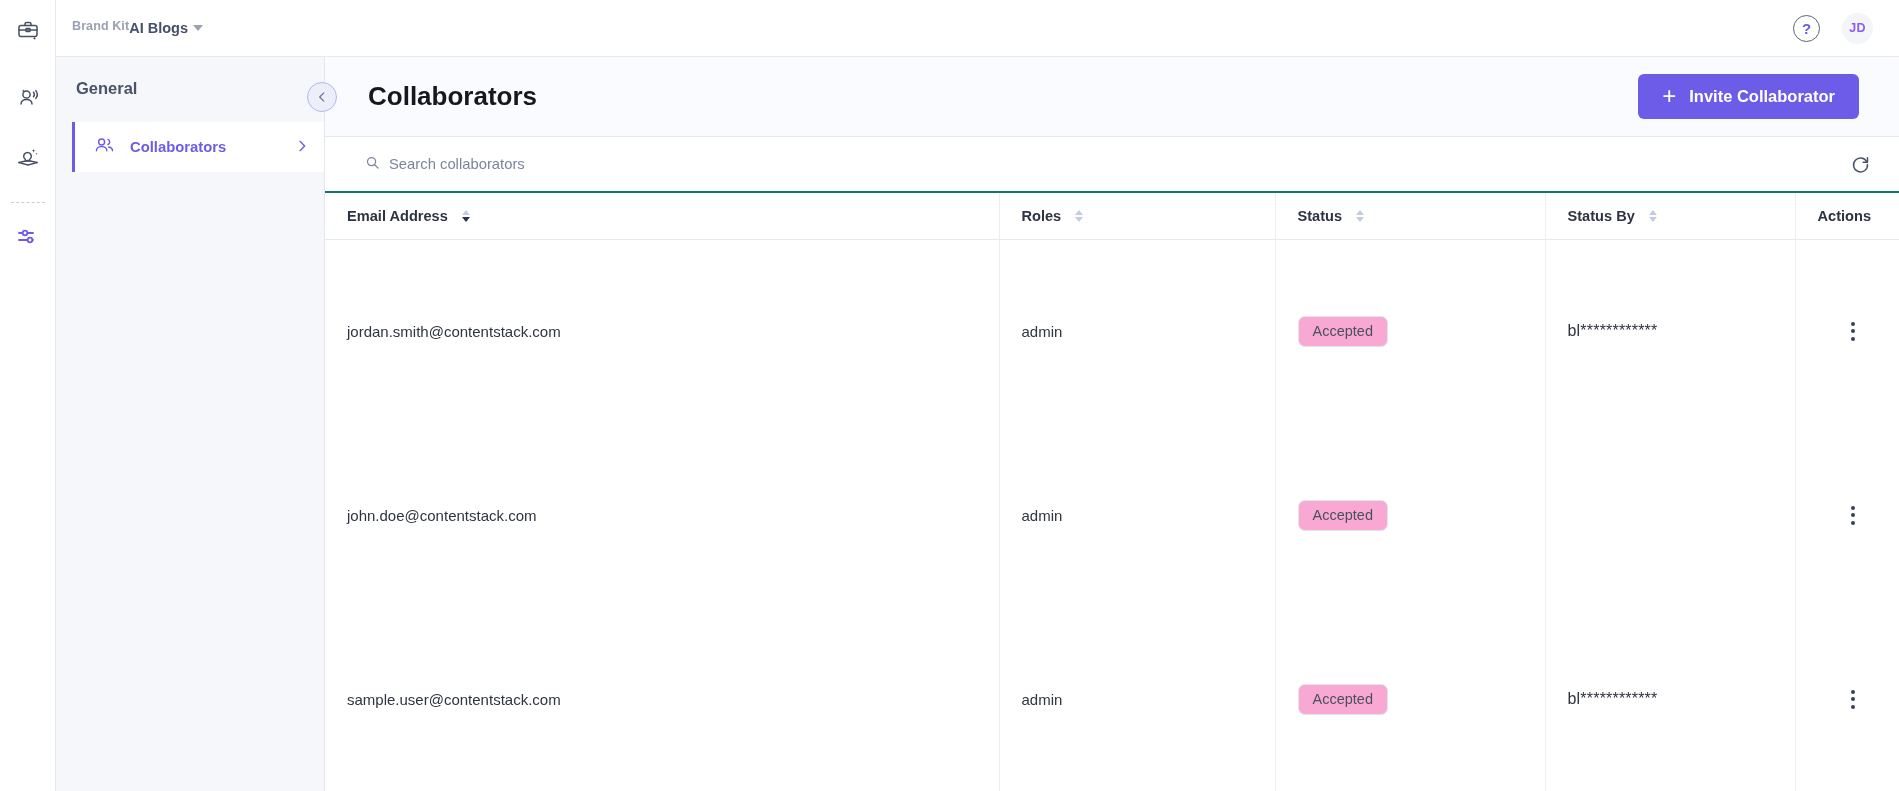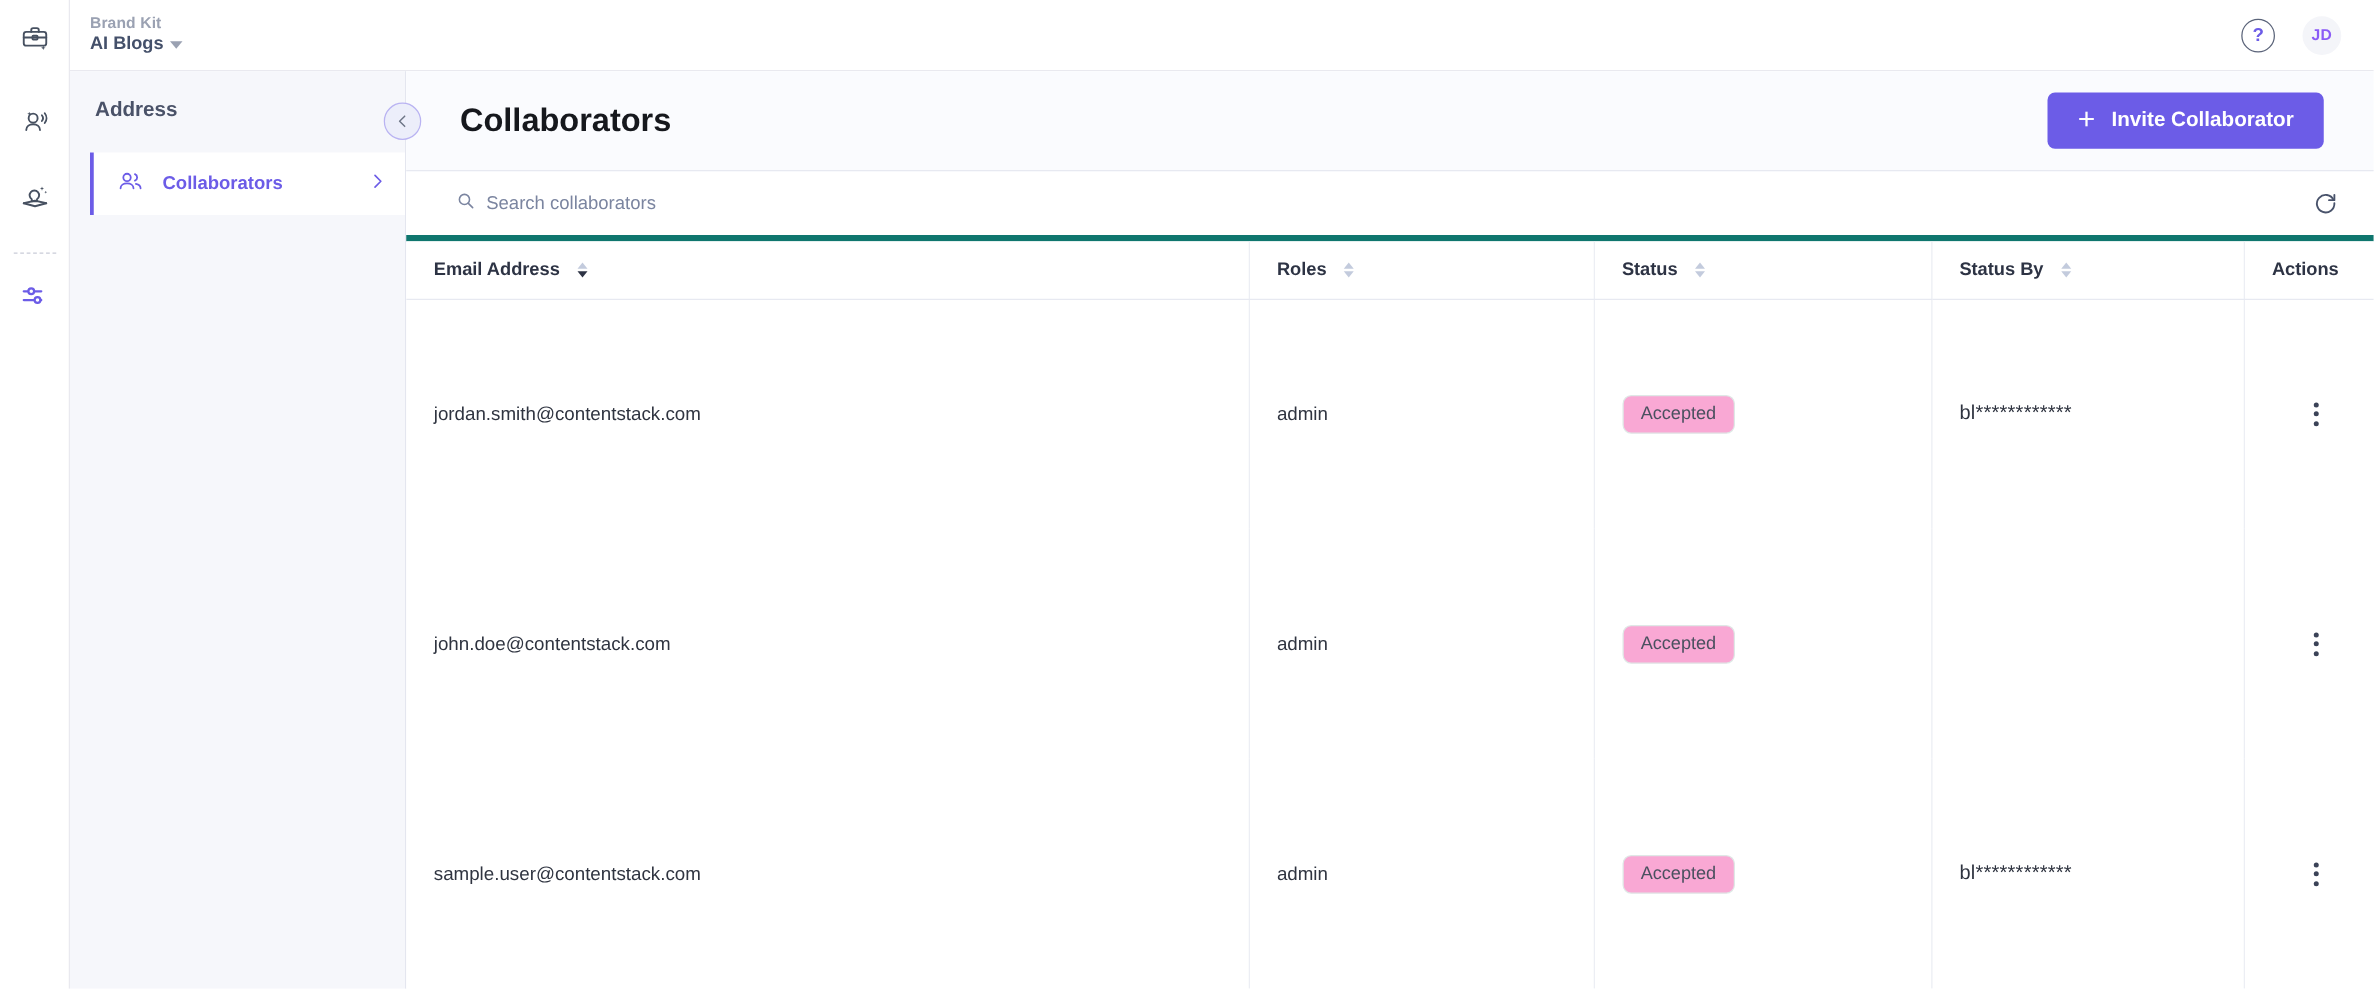--- a/index.html
+++ b/index.html
@@ -37,21 +37,21 @@
   #main { flex: 1 1 auto; display: flex; flex-direction: column; min-width: 0; }
 
   
   #topbar {
     height: 57px; flex: 0 0 57px;
     background: #ffffff;
     border-bottom: 1px solid #e9e9ef;
     display: flex; align-items: center; justify-content: space-between;
     padding: 0 26px 0 16px;
   }
-  #brand { display: flex; flex-direction: column; justify-content: center; line-height: 1.2; }
+  #brand { display: flex; justify-content: center; line-height: 1.2; }
   #brand-kit-label { font-size: 12.5px; color: #9aa1b2; font-weight: 700; letter-spacing: .1px;}
   #brand-name-row { display: flex; align-items: center; gap: 5px; margin-top: 1px; }
   #brand-name { font-size: 14.5px; color: #44506a; font-weight: 700; }
   .caret-down {
     width: 0; height: 0;
     border-left: 5px solid transparent; border-right: 5px solid transparent;
     border-top: 6px solid #9aa1b2; cursor: pointer;
   }
   #topbar-right { display: flex; align-items: center; gap: 22px; }
   .help-circle {
@@ -122,21 +122,21 @@
     height: 45px; padding: 0 24px; cursor: pointer;
     font-family: "Liberation Sans", sans-serif;
   }
   .plus-glyph { font-size: 24px; font-weight: 300; line-height: 1; margin-top: -2px; }
 
   
   #search-row {
     height: 56px; flex: 0 0 56px;
     display: flex; align-items: center; justify-content: space-between;
     padding: 0 28px 0 40px;
-    border-bottom: 5px solid #0f766e;
+    border-bottom: 2px solid #0f766e;
     background: #ffffff;
   }
   #search-wrap { display: flex; align-items: center; gap: 9px; flex: 1 1 auto; }
   #search-input {
     border: none; outline: none; font-size: 14.8px; color: #5c6782;
     font-family: "Liberation Sans", sans-serif; background: transparent;
     width: 340px; padding: 0;
   }
   #search-input::placeholder { color: #7b85a0; }
   #refresh-btn { cursor: pointer; display: flex; align-items: center; color: #49536b; }
@@ -251,21 +251,21 @@
       </div>
       <div id="topbar-right">
         <div class="help-circle">?</div>
         <div id="avatar">JD</div>
       </div>
     </div>
 
     <div id="body-split">
 
       <div id="sidebar">
-        <div id="sidebar-title">Address</div>
+        <div id="sidebar-title">General</div>
 
 
         <div class="nav-item active">
           <span>
             <svg width="23" height="23" viewBox="0 0 24 24" fill="none" stroke="#6c5ce7" stroke-width="1.5" stroke-linecap="round" stroke-linejoin="round">
               <circle cx="9" cy="8.3" r="3.1"></circle>
               <path d="M3.6 17.4c0-2.7 2.4-4.2 5.4-4.2s5.4 1.5 5.4 4.2"></path>
               <path d="M15.6 5.6a2.9 2.9 0 0 1 0 5.4"></path>
               <path d="M16.4 13.6c2.2.4 3.9 1.7 3.9 3.8"></path>
             </svg>

